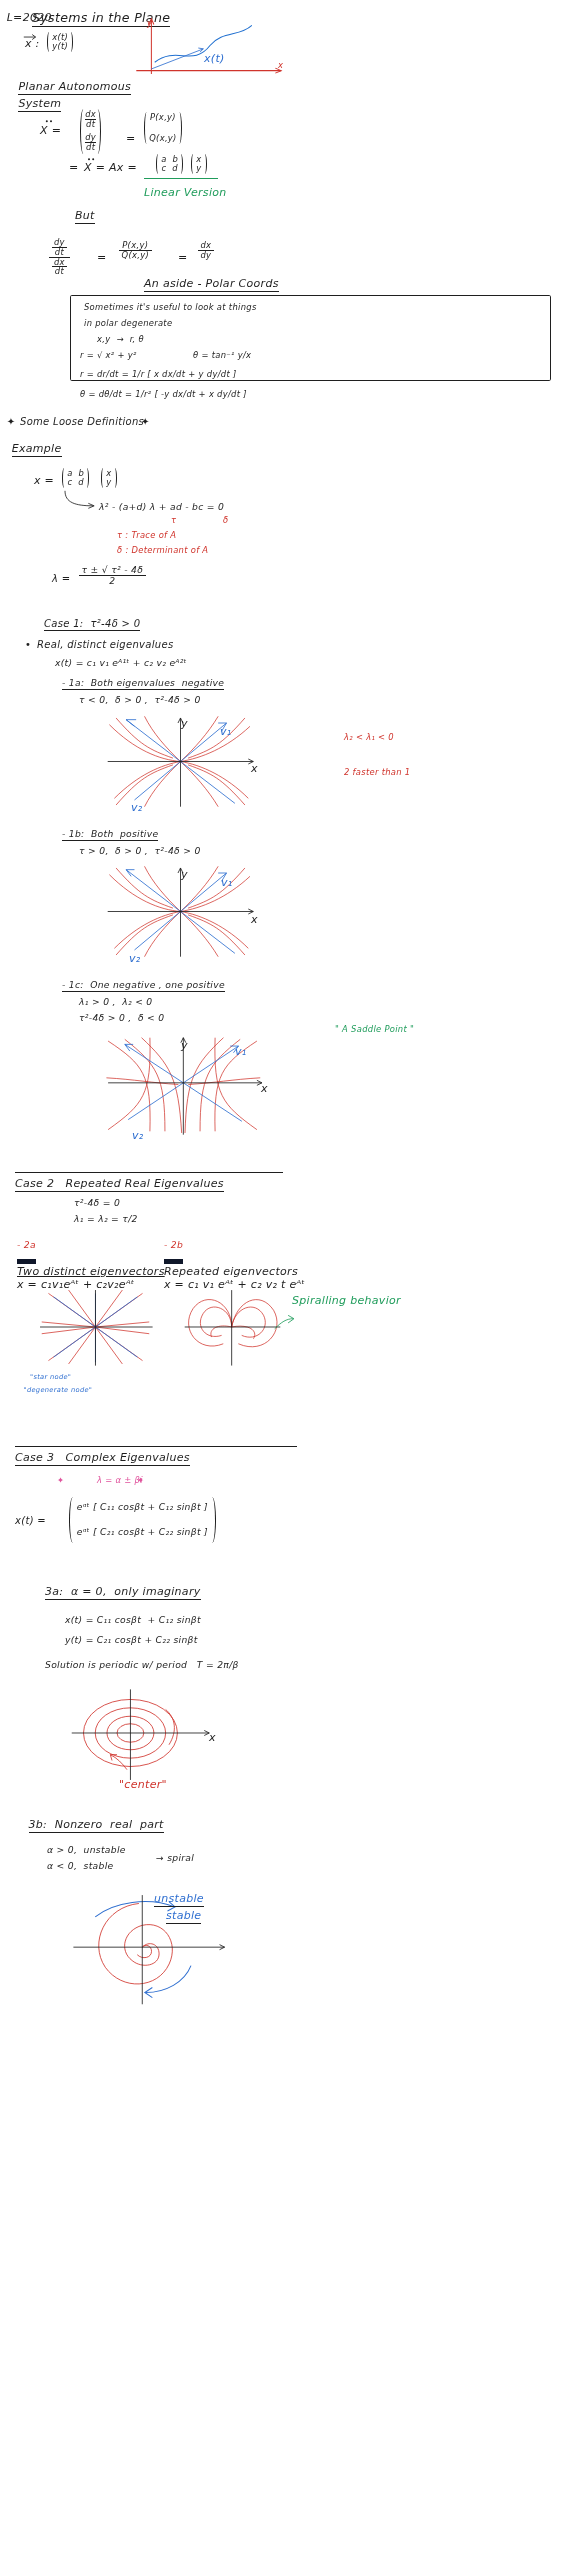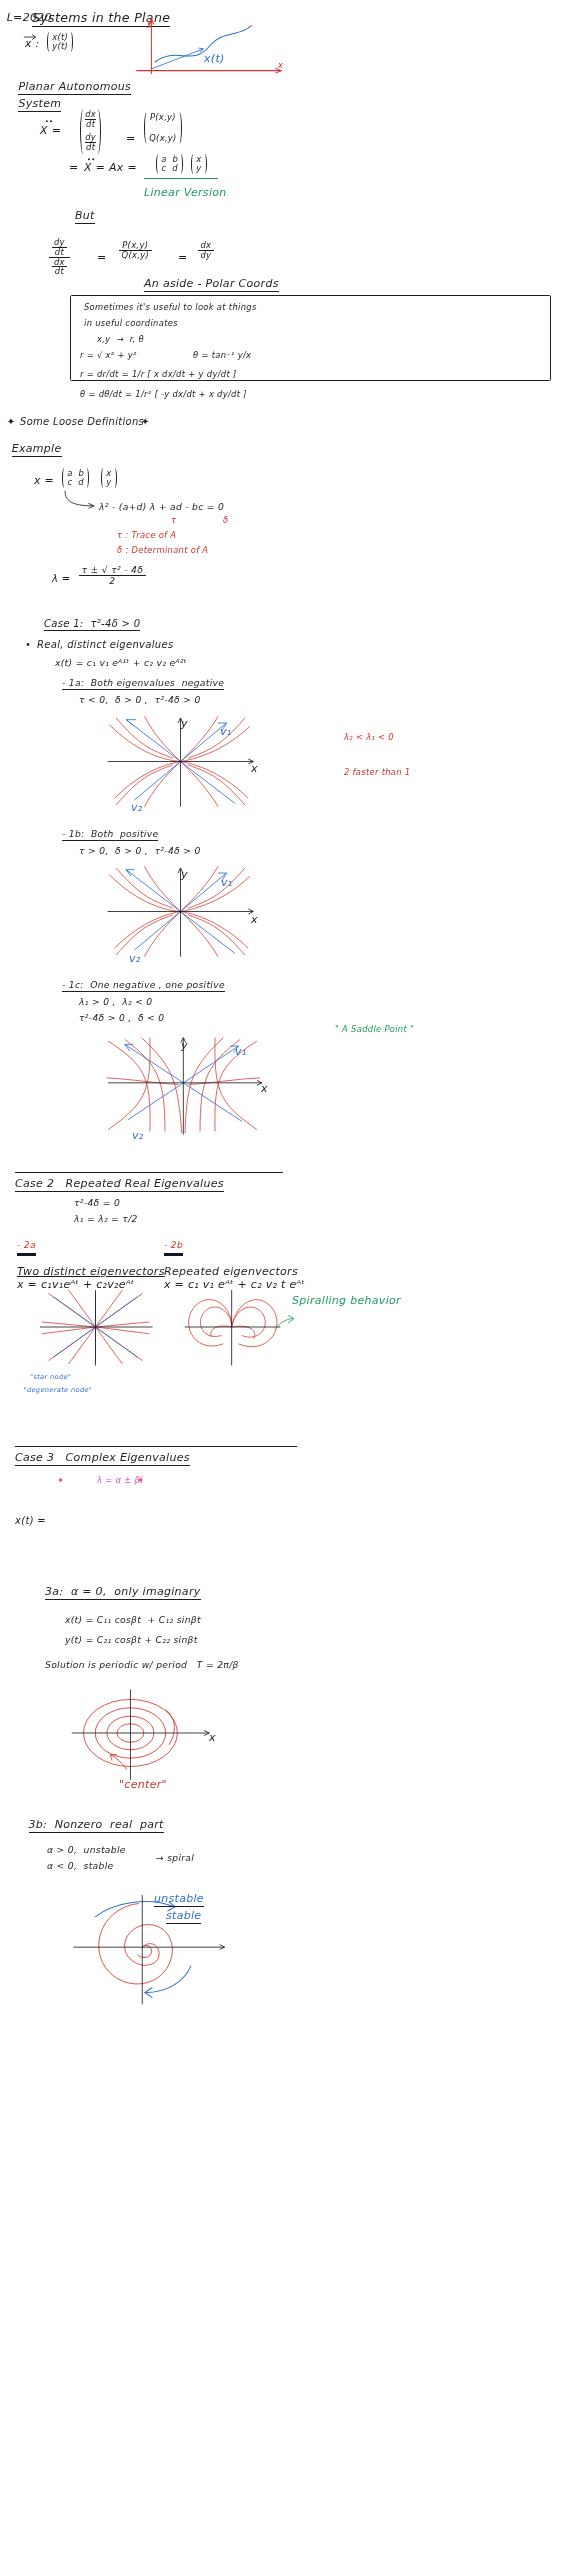--- a/index.html
+++ b/index.html
@@ -28,21 +28,21 @@
   .green{color:#1f9c5b;}
   .pink{color:#e0529c;}
 
   .abs{position:absolute;}
 
   .t{position:absolute;white-space:pre;font-style:italic;}
   .s8{font-size:6.7px;} .s9{font-size:11px;margin-top:8px;} .s10{font-size:8.4px;}
   .s11{font-size:9.2px;} .s12{font-size:10px;} .s13{font-size:11px;} .s15{font-size:12.6px;}
 
   .ul{border-bottom:1px solid #1f1f1f;padding-bottom:0.8px;}
-  .ul-red{border-bottom:3px solid #0f172a;padding-bottom:3px;}
+  .ul-red{border-bottom:5px solid #0f172a;padding-bottom:9px;}
 
   .rule{position:absolute;height:0;border-top:0.9px solid #1f1f1f;}
 
   .box{position:absolute;border:1.1px solid #1f1f1f;border-radius:1.7px;}
 
   .frac{display:inline-block;text-align:center;vertical-align:middle;line-height:1.05;font-style:italic;}
   .frac > .num{display:block;border-bottom:0.9px solid currentColor;padding:0 2.5px;}
   .frac > .den{display:block;padding:0 2.5px;}
 
   .brk{
@@ -163,21 +163,21 @@
   <div class="abs" style="left:198px;top:241px;">
     <span class="frac hw ink s10">
       <span class="num">dx</span>
       <span class="den">dy</span>
     </span>
   </div>
 
   <div class="t hw ink s13 ul" style="left:144px;top:277px;">An aside - Polar Coords</div>
   <div class="box" style="left:70px;top:295px;width:479px;height:84px;"></div>
   <div class="t hw ink s10" style="left:84px;top:302px;">Sometimes it's useful to look at things</div>
-  <div class="t hw ink s10" style="left:84px;top:318px;">in useful coordinates</div>
+  <div class="t hw ink s10" style="left:84px;top:318px;">in polar degenerate</div>
   <div class="t hw ink s10" style="left:97px;top:334px;">x,y  →  r, θ</div>
   <div class="t hw ink s10" style="left:80px;top:350px;">r = √ x² + y²</div>
   <div class="t hw ink s10" style="left:193px;top:350px;">θ = tan⁻¹ y/x</div>
   <div class="t hw ink s10" style="left:80px;top:369px;">r = dr/dt = 1/r [ x dx/dt + y dy/dt ]</div>
   <div class="t hw ink s10" style="left:80px;top:389px;">θ = dθ/dt = 1/r² [ -y dx/dt + x dy/dt ]</div>
 
   <div class="t hw ink s12" style="left:6.7px;top:416px;">✦</div>
   <div class="t hw ink s12" style="left:20px;top:416px;">Some Loose Definitions</div>
   <div class="t hw ink s12" style="left:141px;top:416px;">✦</div>
 
@@ -397,20 +397,28 @@
     <path d="M18 4 L25 8 L18 13" stroke="#1f9c5b" fill="none" stroke-width="1"></path>
   </svg>
 
   <div class="rule" style="left:15px;top:1446px;width:282px;"></div>
   <div class="t hw ink s13 ul" style="left:15px;top:1451px;">Case 3   Complex Eigenvalues</div>
   <div class="t hw pink s10" style="left:57px;top:1475px;">✦</div>
   <div class="t hw pink s10" style="left:53px;top:1475px;margin-left:44px;">λ = α ± βi</div>
   <div class="t hw pink s10" style="left:137px;top:1475px;">✦</div>
 
   <div class="t hw ink s12" style="left:15px;top:1515px;">x(t) =</div>
+  <div class="abs" style="left:69px;top:1497px;">
+    <span class="brk hw ink s11" style="border-radius:6.7px/40px;padding:5px 6.7px;">
+      <span class="mat">
+        <div>eᵅᵗ [ C₁₁ cosβt + C₁₂ sinβt ]</div>
+        <div style="margin-top:15px;">eᵅᵗ [ C₂₁ cosβt + C₂₂ sinβt ]</div>
+      </span>
+    </span>
+  </div>
 
   <div class="t hw ink s13 ul" style="left:45px;top:1585px;">3a:  α = 0,  only imaginary</div>
   <div class="t hw ink s11" style="left:65px;top:1614px;">x(t) = C₁₁ cosβt  + C₁₂ sinβt</div>
   <div class="t hw ink s11" style="left:65px;top:1634px;">y(t) = C₂₁ cosβt + C₂₂ sinβt</div>
   <div class="t hw ink s11" style="left:45px;top:1659px;">Solution is periodic w/ period   T = 2π/β</div>
 
   <svg class="abs" style="left:65px;top:1681px;" width="151" height="109" viewBox="0 0 180 130">
     <g stroke="#d0342c" stroke-width="1" fill="none">
       <ellipse cx="78" cy="62" rx="16" ry="11"></ellipse>
       <ellipse cx="78" cy="62" rx="28" ry="20"></ellipse>

